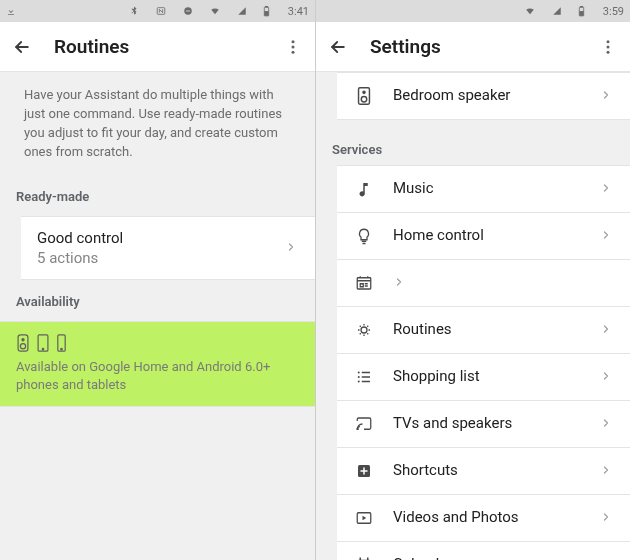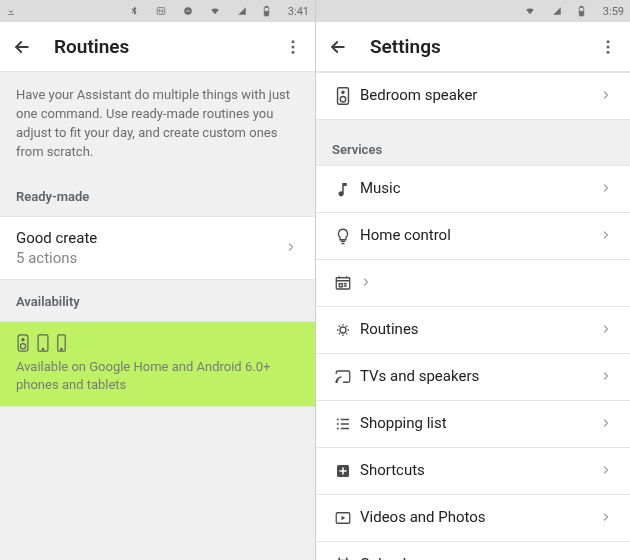--- a/index.html
+++ b/index.html
@@ -10,25 +10,25 @@
 
   .status-bar { height: 22px; background: #dcdcdc; display: flex; align-items: center; justify-content: flex-end; padding: 0 6px; font-size: 11px; color: #6b6b6b; gap: 16px; }
   .status-bar .left { flex: 1; display: flex; align-items: center; gap: 4px; }
   .status-bar .clock { margin-left: 2px; }
 
   .app-bar { height: 50px; background: #ffffff; display: flex; align-items: center; padding: 0 10px; border-bottom: 1px solid #e4e4e4; }
   .app-bar .title { font-size: 19px; font-weight: 600; color: #212121; margin-left: 20px; flex: 1; }
   .app-bar .icon-slot { width: 24px; height: 24px; display: flex; align-items: center; justify-content: center; color: #5f6368; }
 
   .body { flex: 1; overflow-y: auto; background: #f0f0f0; }
-  .intro { padding: 14px 16px; font-size: 13px; line-height: 1.45; color: #6d6d6d; }
+  .intro { padding: 14px 24px; font-size: 13px; line-height: 1.45; color: #6d6d6d; }
   .section-header { padding: 14px 16px 12px 16px; font-size: 13px; font-weight: 600; color: #5f6368; background: #f0f0f0; }
   .section-header.small { padding-top: 22px; padding-bottom: 8px; }
 
-  .row { background: #ffffff; border-top: 1px solid #e4e4e4; border-bottom: 1px solid #e4e4e4; padding: 12px 16px; display: flex; align-items: center; gap: 6px; }
+  .row { background: #ffffff; border-top: 1px solid #e4e4e4; border-bottom: 1px solid #e4e4e4; padding: 12px 16px; display: flex; align-items: center; gap: 18px; margin-left: 21px; }
   .row + .row { border-top: none; }
   .row .row-icon { width: 22px; height: 22px; display: flex; align-items: center; justify-content: center; color: #4a4a4a; flex-shrink: 0; }
   .row .row-text { flex: 1; display: flex; flex-direction: column; }
   .row .row-title { font-size: 15px; color: #212121; line-height: 1.3; }
   .row .row-sub { font-size: 15px; color: #858585; }
   .row .chev { width: 14px; height: 14px; color: #a0a0a0; flex-shrink: 0; }
 
   .avail-row { background: #bef264; border-top: 1px solid #e4e4e4; border-bottom: 1px solid #e4e4e4; padding: 12px 16px; }
   .device-icons { display: flex; gap: 6px; color: #616161; margin-bottom: 6px; }
   .avail-text { font-size: 13px; color: #7a7a7a; line-height: 1.4; }
@@ -105,21 +105,21 @@
       </span>
     </div>
 
     <div class="body">
       <div class="intro">Have your Assistant do multiple things with just one command. Use ready-made routines you adjust to fit your day, and create custom ones from scratch.</div>
 
       <div class="section-header">Ready-made</div>
 
       <div class="row">
         <div class="row-text">
-          <span class="row-title">Good create</span>
+          <span class="row-title">Good control</span>
           <span class="row-sub">5 actions</span>
         </div>
         <span class="chev">
           <svg width="12" height="12" viewBox="0 0 24 24" fill="none" stroke="currentColor" stroke-width="2.5" stroke-linecap="round" stroke-linejoin="round">
               <path d="M9 6l6 6-6 6"></path>
             </svg>
         </span>
       </div>
 
       <div class="section-header">Availability</div>
@@ -273,38 +273,20 @@
           </div>
         <span class="chev">
             <svg width="12" height="12" viewBox="0 0 24 24" fill="none" stroke="currentColor" stroke-width="2.5" stroke-linecap="round" stroke-linejoin="round">
               <path d="M9 6l6 6-6 6"></path>
             </svg>
           </span>
       </div>
 
       <div class="row">
         <span class="row-icon">
-          <svg width="18" height="18" viewBox="0 0 24 24" fill="none" stroke="currentColor" stroke-width="1.7">
-              <path d="M3 8V6a2 2 0 0 1 2-2h14a2 2 0 0 1 2 2v11a2 2 0 0 1-2 2h-7"></path>
-              <path d="M3 19a7 7 0 0 1 7-7M3 19a3.5 3.5 0 0 1 3.5-3.5"></path>
-              <circle cx="3.5" cy="18.5" r="0.8" fill="currentColor"></circle>
-            </svg>
-        </span>
-        <div class="row-text">
-            <span class="row-title">TVs and speakers</span>
-          </div>
-        <span class="chev">
-            <svg width="12" height="12" viewBox="0 0 24 24" fill="none" stroke="currentColor" stroke-width="2.5" stroke-linecap="round" stroke-linejoin="round">
-              <path d="M9 6l6 6-6 6"></path>
-            </svg>
-          </span>
-      </div>
-
-      <div class="row">
-        <span class="row-icon">
           <svg width="18" height="18" viewBox="0 0 24 24" fill="currentColor">
               <circle cx="5" cy="6" r="1.3"></circle>
               <circle cx="5" cy="12" r="1.3"></circle>
               <circle cx="5" cy="18" r="1.3"></circle>
               <rect x="9" y="5" width="11" height="2"></rect>
               <rect x="9" y="11" width="11" height="2"></rect>
               <rect x="9" y="17" width="11" height="2"></rect>
             </svg>
         </span>
         <div class="row-text">
@@ -312,20 +294,38 @@
           </div>
         <span class="chev">
             <svg width="12" height="12" viewBox="0 0 24 24" fill="none" stroke="currentColor" stroke-width="2.5" stroke-linecap="round" stroke-linejoin="round">
               <path d="M9 6l6 6-6 6"></path>
             </svg>
           </span>
       </div>
 
       <div class="row">
         <span class="row-icon">
+          <svg width="18" height="18" viewBox="0 0 24 24" fill="none" stroke="currentColor" stroke-width="1.7">
+              <path d="M3 8V6a2 2 0 0 1 2-2h14a2 2 0 0 1 2 2v11a2 2 0 0 1-2 2h-7"></path>
+              <path d="M3 19a7 7 0 0 1 7-7M3 19a3.5 3.5 0 0 1 3.5-3.5"></path>
+              <circle cx="3.5" cy="18.5" r="0.8" fill="currentColor"></circle>
+            </svg>
+        </span>
+        <div class="row-text">
+            <span class="row-title">TVs and speakers</span>
+          </div>
+        <span class="chev">
+            <svg width="12" height="12" viewBox="0 0 24 24" fill="none" stroke="currentColor" stroke-width="2.5" stroke-linecap="round" stroke-linejoin="round">
+              <path d="M9 6l6 6-6 6"></path>
+            </svg>
+          </span>
+      </div>
+
+      <div class="row">
+        <span class="row-icon">
           <svg width="18" height="18" viewBox="0 0 24 24" fill="currentColor">
               <rect x="4" y="4" width="16" height="16" rx="2"></rect>
               <path d="M8 12h8M12 8v8" stroke="#fff" stroke-width="2" stroke-linecap="round"></path>
             </svg>
         </span>
         <div class="row-text">
             <span class="row-title">Shortcuts</span>
           </div>
         <span class="chev">
             <svg width="12" height="12" viewBox="0 0 24 24" fill="none" stroke="currentColor" stroke-width="2.5" stroke-linecap="round" stroke-linejoin="round">

